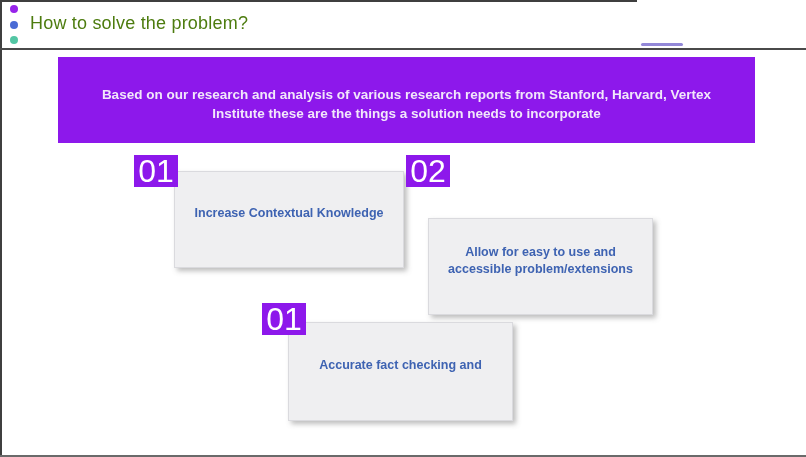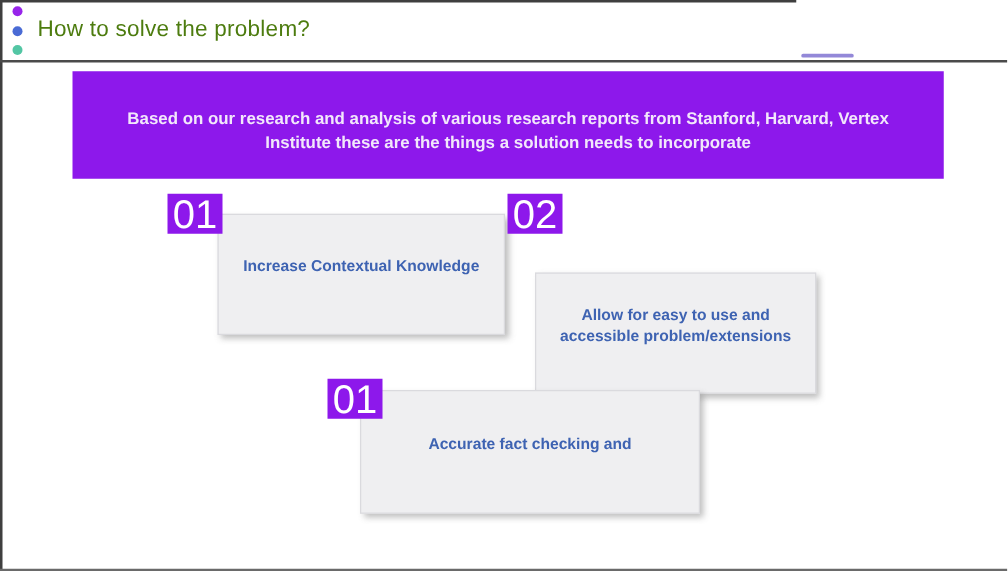--- a/index.html
+++ b/index.html
@@ -95,21 +95,21 @@
     box-shadow: 3px 3px 5px rgba(110,110,110,0.45);
     box-sizing: border-box;
     display: flex; flex-direction: column;
     align-items: center; justify-content: center;
     padding-bottom: 12px;
     text-align: center;
     z-index: 1;
   }
   .card-1 { left: 158px; top: 171px; width: 230px; height: 97px; margin-left: 16px; }
   .card-2 { left: 428px; top: 171px; width: 225px; height: 97px; margin-top: 47px; }
-  .card-3 { left: 288px; top: 312px; width: 272px; height: 99px; }
+  .card-3 { left: 288px; top: 322px; width: 225px; height: 99px; }
   .card-line {
     color: var(--card-text-blue);
     font-size: 12.5px; font-weight: 700;
     line-height: 17px;
     white-space: nowrap;
   }
 </style>
 </head>
 <body>
 

